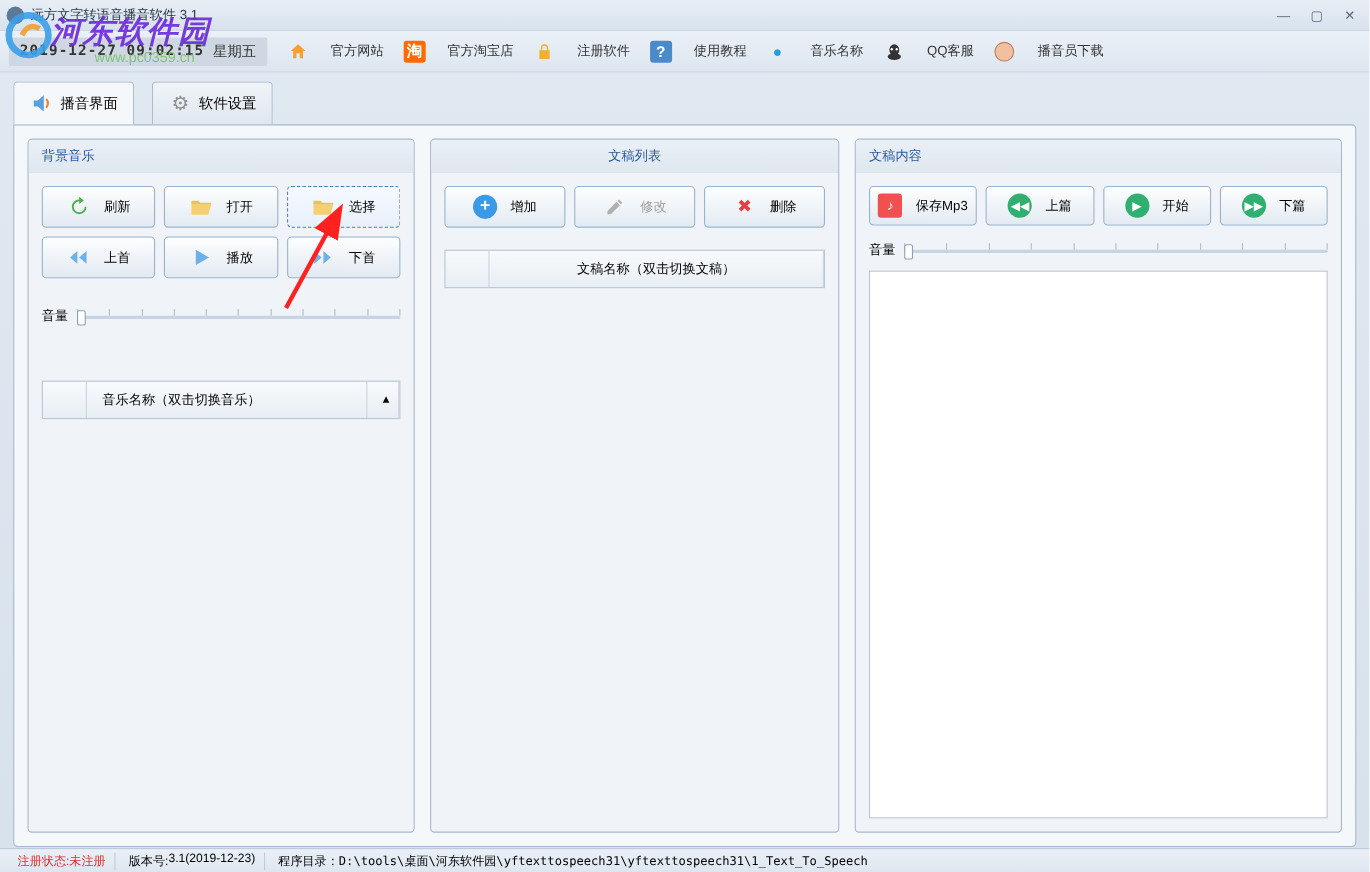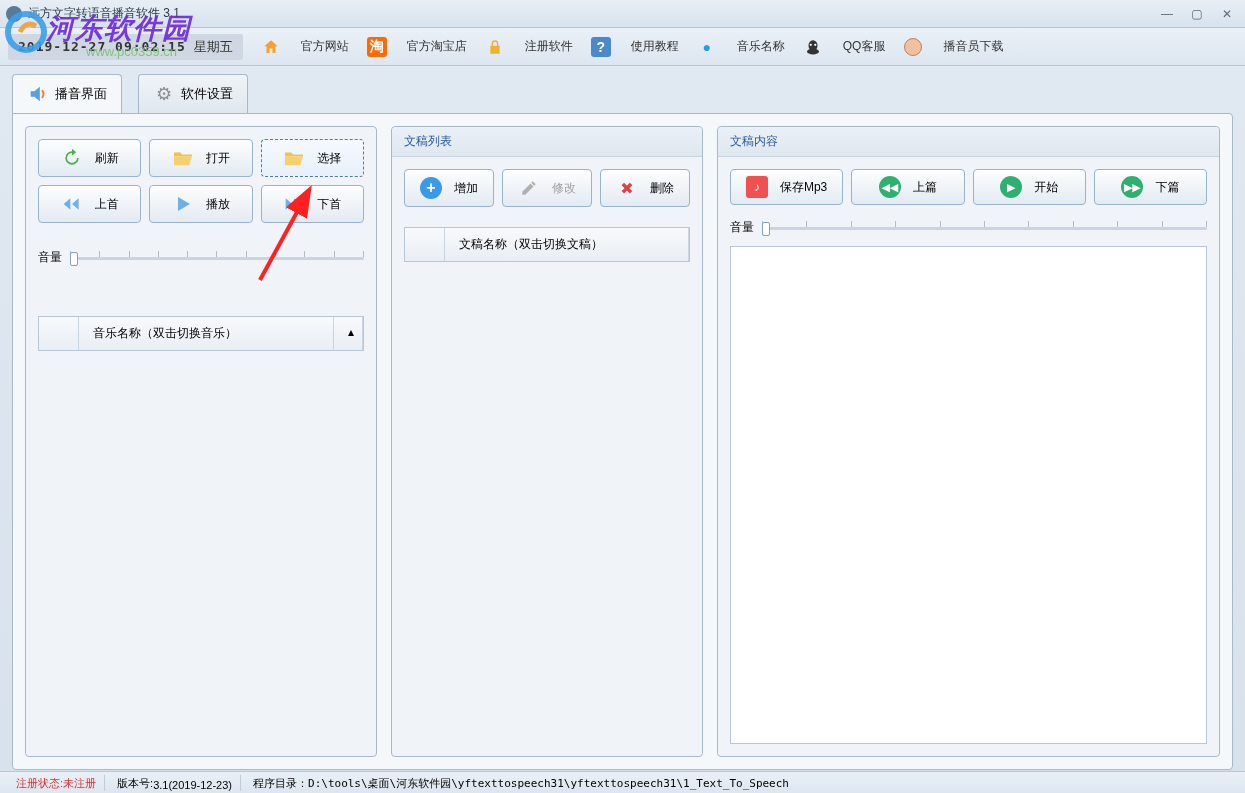--- a/index.html
+++ b/index.html
@@ -22,21 +22,21 @@
 
 .main-wrap { padding: 8px 12px 0 12px; background: linear-gradient(#e0e8f1, #d8e2ec); height: calc(100% - 28px - 38px - 22px); }
 .tabs-header { display: flex; gap: 16px; }
 .tab { display: flex; align-items: center; gap: 6px; padding: 8px 14px; font-size: 13px; border: 1px solid #a8b8ca; border-bottom: none; background: linear-gradient(#f0f4f8, #dfe7ef); border-radius: 4px 4px 0 0; cursor: pointer; }
 .tab.active { background: #f5f8fb; font-weight: normal; }
 .tab .tab-ic { width: 22px; height: 22px; display: flex; align-items: center; justify-content: center; }
 .tab-body { border: 1px solid #a8b8ca; background: #f5f8fb; height: calc(100% - 40px); border-radius: 0 4px 4px 4px; padding: 12px; }
 .cols { display: flex; gap: 14px; height: 100%; }
 .panel { border: 1px solid #a8b8ca; border-radius: 4px; background: #f0f4f8; display: flex; flex-direction: column; }
 .panel:nth-child(1) { width: 352px; }
-.panel:nth-child(2) { width: 312px; }
+.panel:nth-child(2) { width: 372px; text-align: center; }
 .panel:nth-child(3) { flex: 1; }
 .panel-title { padding: 6px 12px; font-size: 12px; color: #2a5a9a; border-bottom: 1px solid #c8d4e2; background: linear-gradient(#eaf0f7, #dfe7ef); border-radius: 4px 4px 0 0; }
 .panel-body { padding: 12px; flex: 1; display: flex; flex-direction: column; }
 
 
 .btn-row { display: flex; gap: 8px; margin-bottom: 8px; }
 .btn { flex: 1; height: 38px; border: 1px solid #9ab3cc; border-radius: 4px; background: linear-gradient(#fdfefe, #e2eaf2); display: flex; align-items: center; justify-content: center; gap: 12px; font-size: 12px; cursor: pointer; }
 .btn.selected { border: 1px dashed #4a7aba; background: linear-gradient(#f5faff, #e8f0fa); }
 .btn .bic { width: 22px; height: 22px; display: flex; align-items: center; justify-content: center; font-size: 16px; }
 .btn-row4 .btn { height: 36px; }
@@ -57,21 +57,21 @@
 .panel2 .list-head { margin-top: 12px; }
 
 
 .content-area { flex: 1; margin-top: 10px; border: 1px solid #b8c6d6; background: #fff; }
 
 
 .svg { display: block; }
 
 
 .statusbar { position: absolute; bottom: 0; left: 0; right: 0; height: 22px; background: linear-gradient(#eaf0f7, #dde6f0); border-top: 1px solid #b8c6d6; display: flex; align-items: center; font-size: 11px; padding: 0 8px; gap: 4px; }
-.statusbar .seg { padding: 0 8px; border-right: 1px solid #c0ccd8; height: 16px; display: flex; align-items: flex-end; }
+.statusbar .seg { padding: 0 8px; border-right: 1px solid #c0ccd8; height: 16px; display: flex; align-items: flex-start; }
 .statusbar .red { color: #e03030; }
 
 
 .watermark { position: absolute; top: 6px; left: 2px; pointer-events: none; opacity: 0.9; }
 .watermark .wm-text { font-size: 28px; font-weight: bold; color: #6d28d9; font-style: italic; letter-spacing: 1px; }
 .watermark .wm-url { font-size: 13px; color: #7ac070; margin-left: 40px; margin-top: -4px; }
 
 
 .red-arrow { position: absolute; top: 180px; left: 250px; pointer-events: none; }
 .ic-tao { background: #ff6a00; color: #fff; border-radius: 3px; width: 20px; height: 20px; font-size: 11px; font-weight: bold; }
@@ -167,20 +167,21 @@
     </div>
     <div class="tab">
       <span class="tab-ic gear-ic">⚙</span>
       <span>软件设置</span>
     </div>
   </div>
   <div class="tab-body">
     <div class="cols">
 
       <div class="panel">
+        <div class="panel-title">背景音乐</div>
         <div class="panel-body">
           <div class="btn-row">
             <div class="btn">
               <span class="bic refresh-ic">
                   <svg width="20" height="20" viewBox="0 0 24 24">
                     <path fill="#4ab04a" d="M12 4a8 8 0 108 8h-2a6 6 0 11-6-6v3l5-4-5-4z"></path>
                   </svg>
                 </span>
               <span>刷新</span>
             </div>

